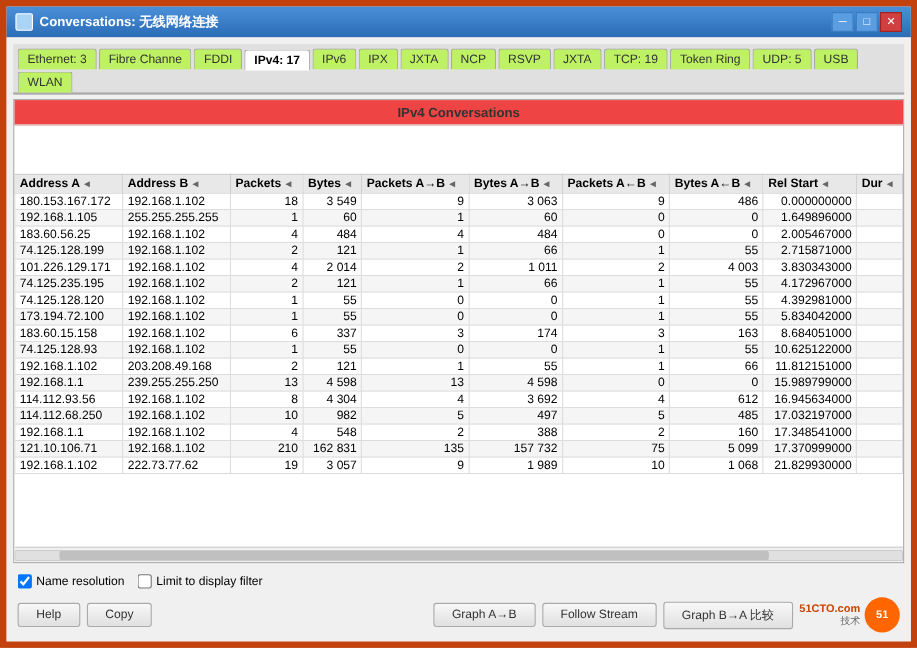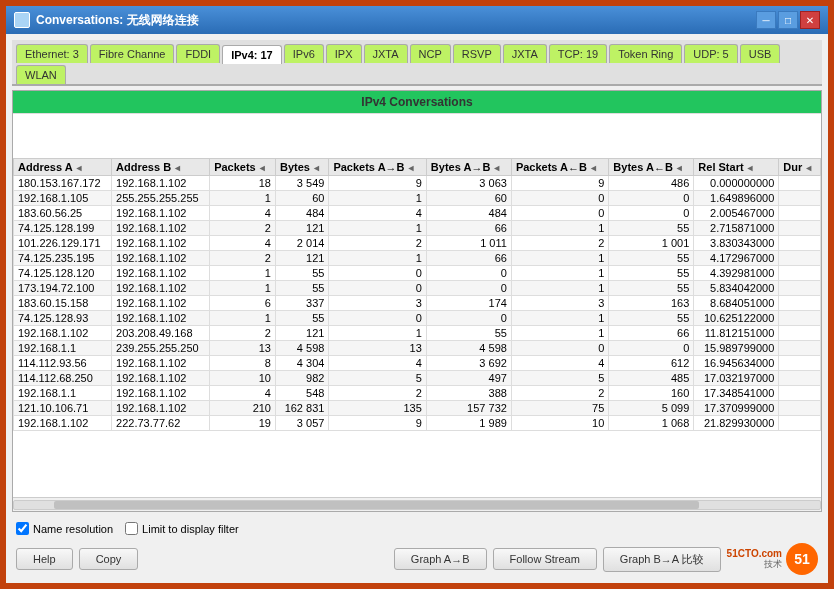--- a/index.html
+++ b/index.html
@@ -115,21 +115,21 @@
       overflow: hidden;
     }
 
     .panel-title {
       text-align: center;
       padding: 4px;
       font-size: 12px;
       font-weight: bold;
       color: #333;
       border-bottom: 1px solid #ddd;
-      background: #22c55e;
+      background: #ef4444;
     }
 
     .table-container {
       flex: 1;
       overflow-y: auto;
       overflow-x: auto;
     }
 
     table {
       width: 100%;
@@ -237,21 +237,21 @@
 
     .watermark-logo {
       width: 32px;
       height: 32px;
       background: #ff6600;
       border-radius: 50%;
       display: flex;
       align-items: center;
       justify-content: center;
       color: white;
-      font-size: 14px;
+      font-size: 10px;
       font-weight: bold;
     }
   </style>
 </head>
 <body>
 
 <div class="window">
 
   <div class="title-bar">
     <div class="title-bar-left">
@@ -353,21 +353,21 @@
                 <td class="num"></td>
               </tr>
               <tr>
                 <td>101.226.129.171</td>
                 <td>192.168.1.102</td>
                 <td class="num">4</td>
                 <td class="num">2 014</td>
                 <td class="num">2</td>
                 <td class="num">1 011</td>
                 <td class="num">2</td>
-                <td class="num">1 001</td>
+                <td class="num">4 003</td>
                 <td class="num">3.830343000</td>
                 <td class="num"></td>
               </tr>
               <tr>
                 <td>74.125.235.195</td>
                 <td>192.168.1.102</td>
                 <td class="num">2</td>
                 <td class="num">121</td>
                 <td class="num">1</td>
                 <td class="num">66</td>

